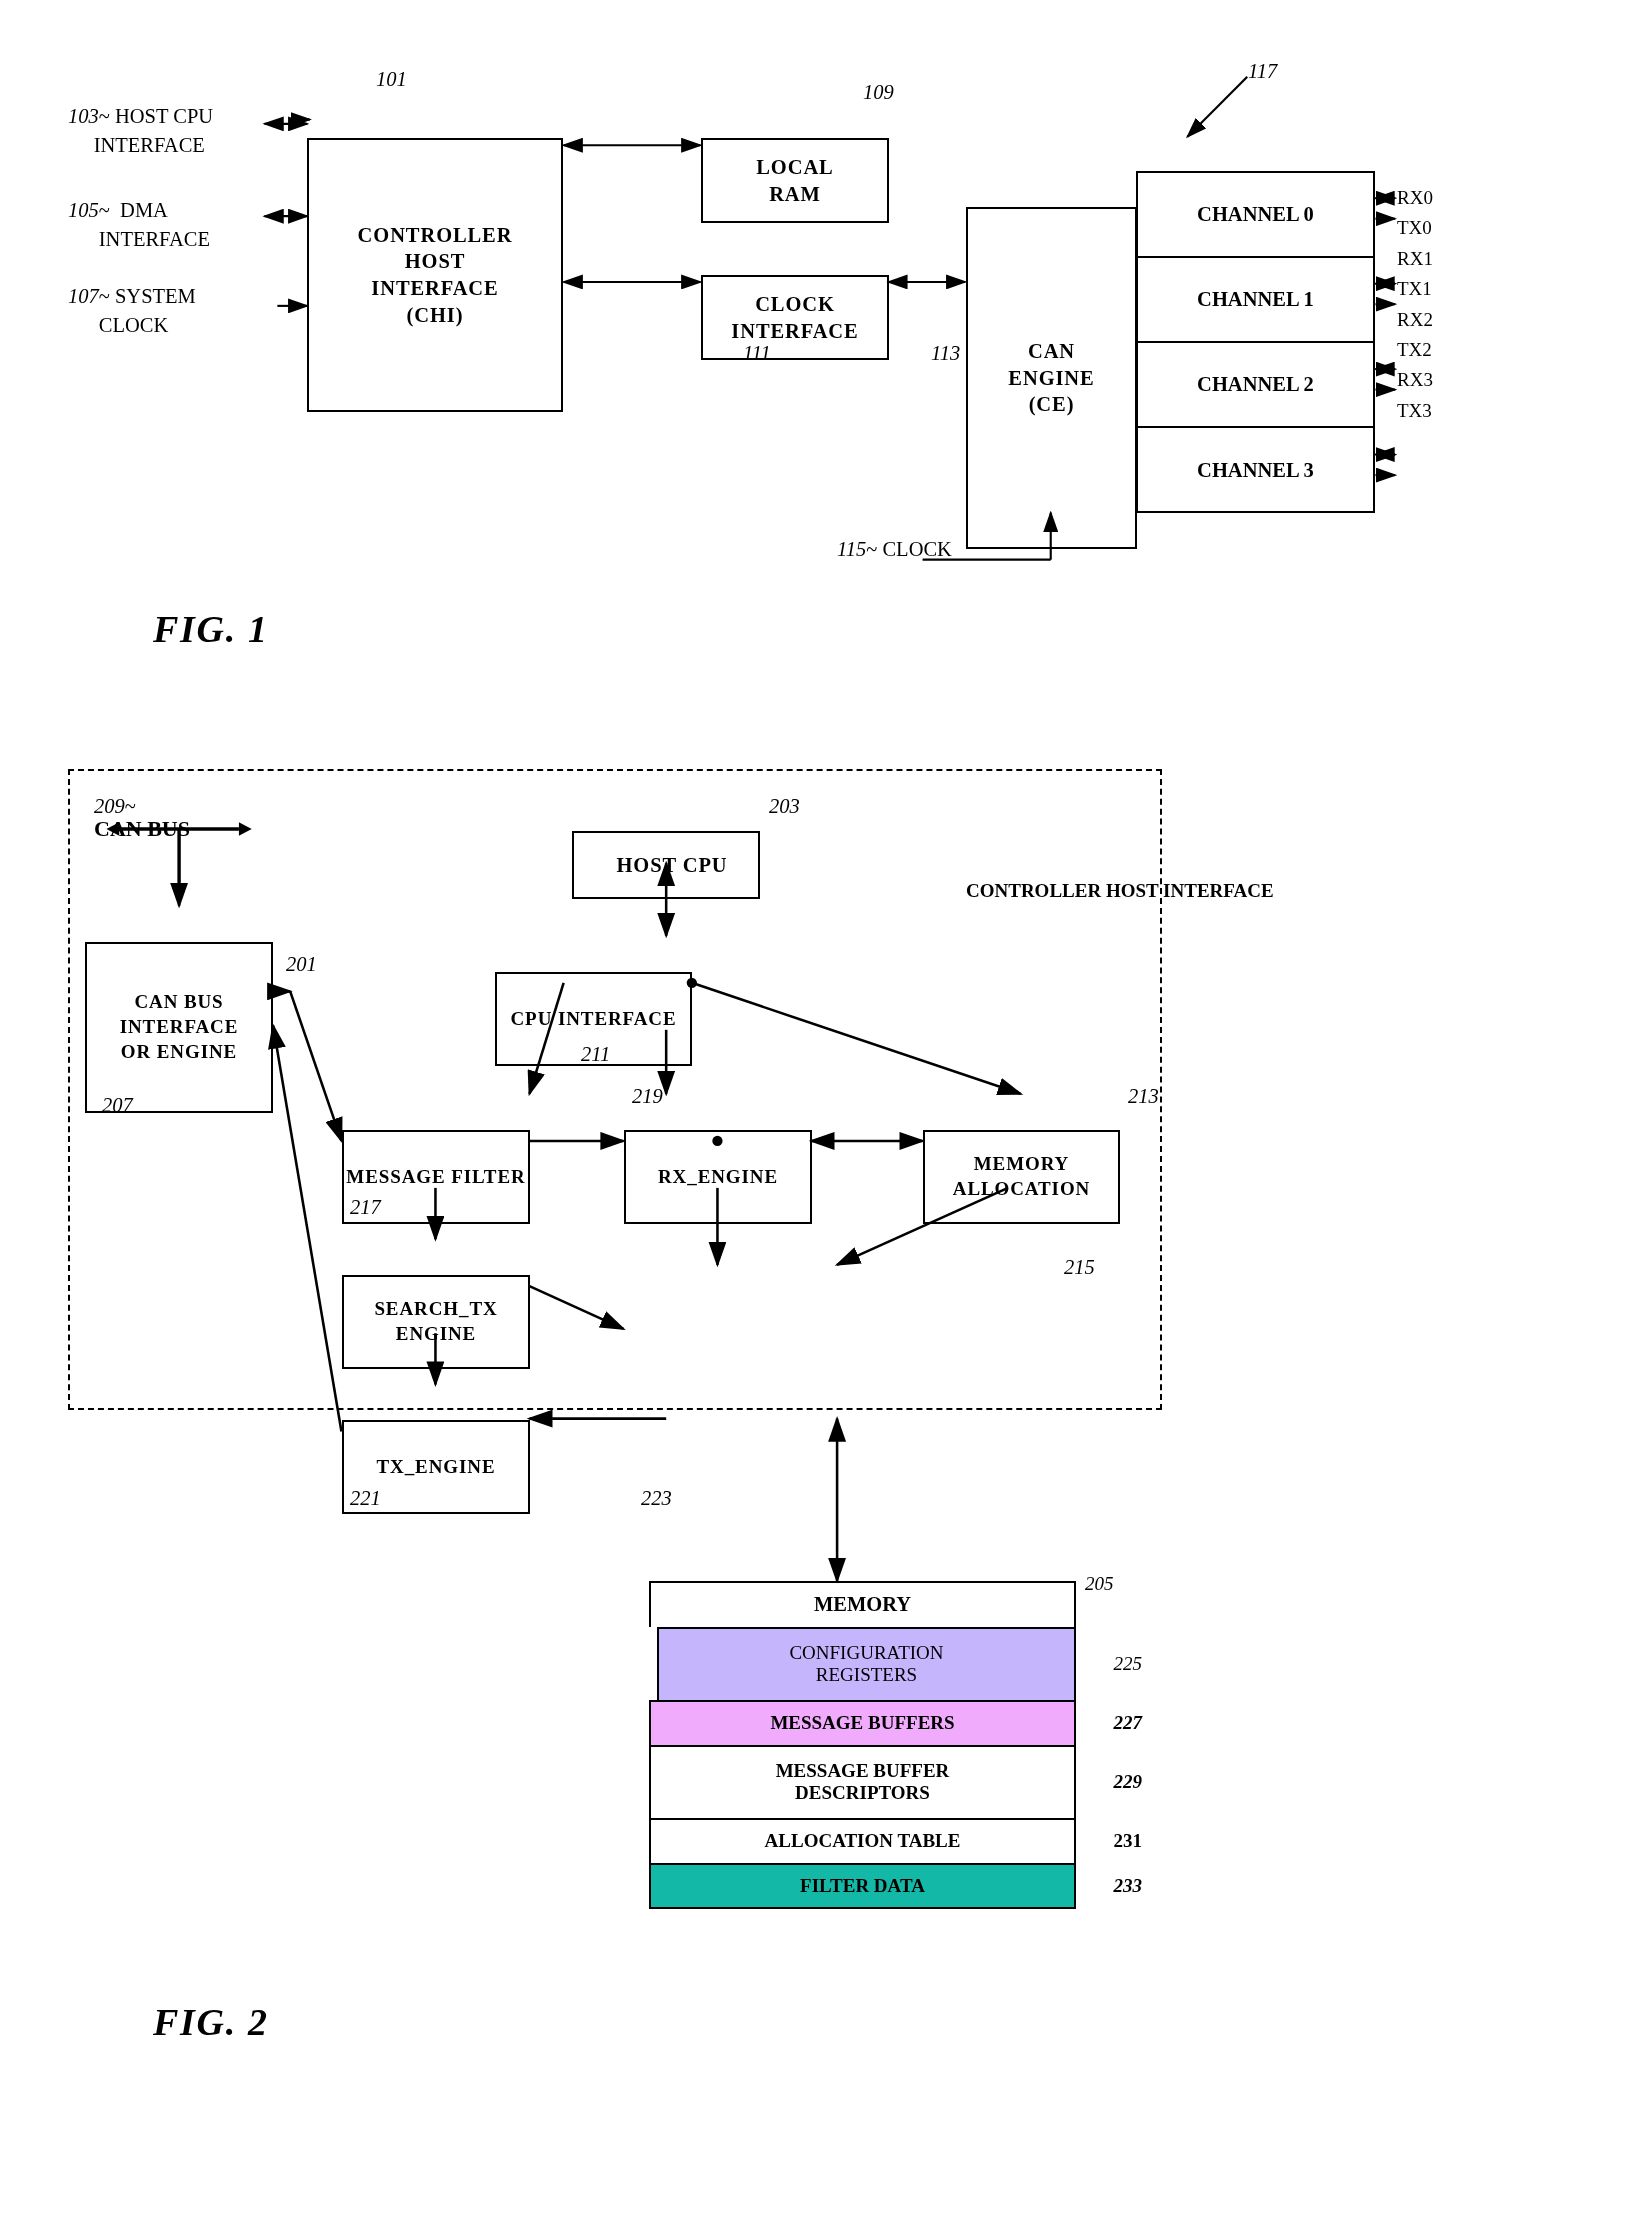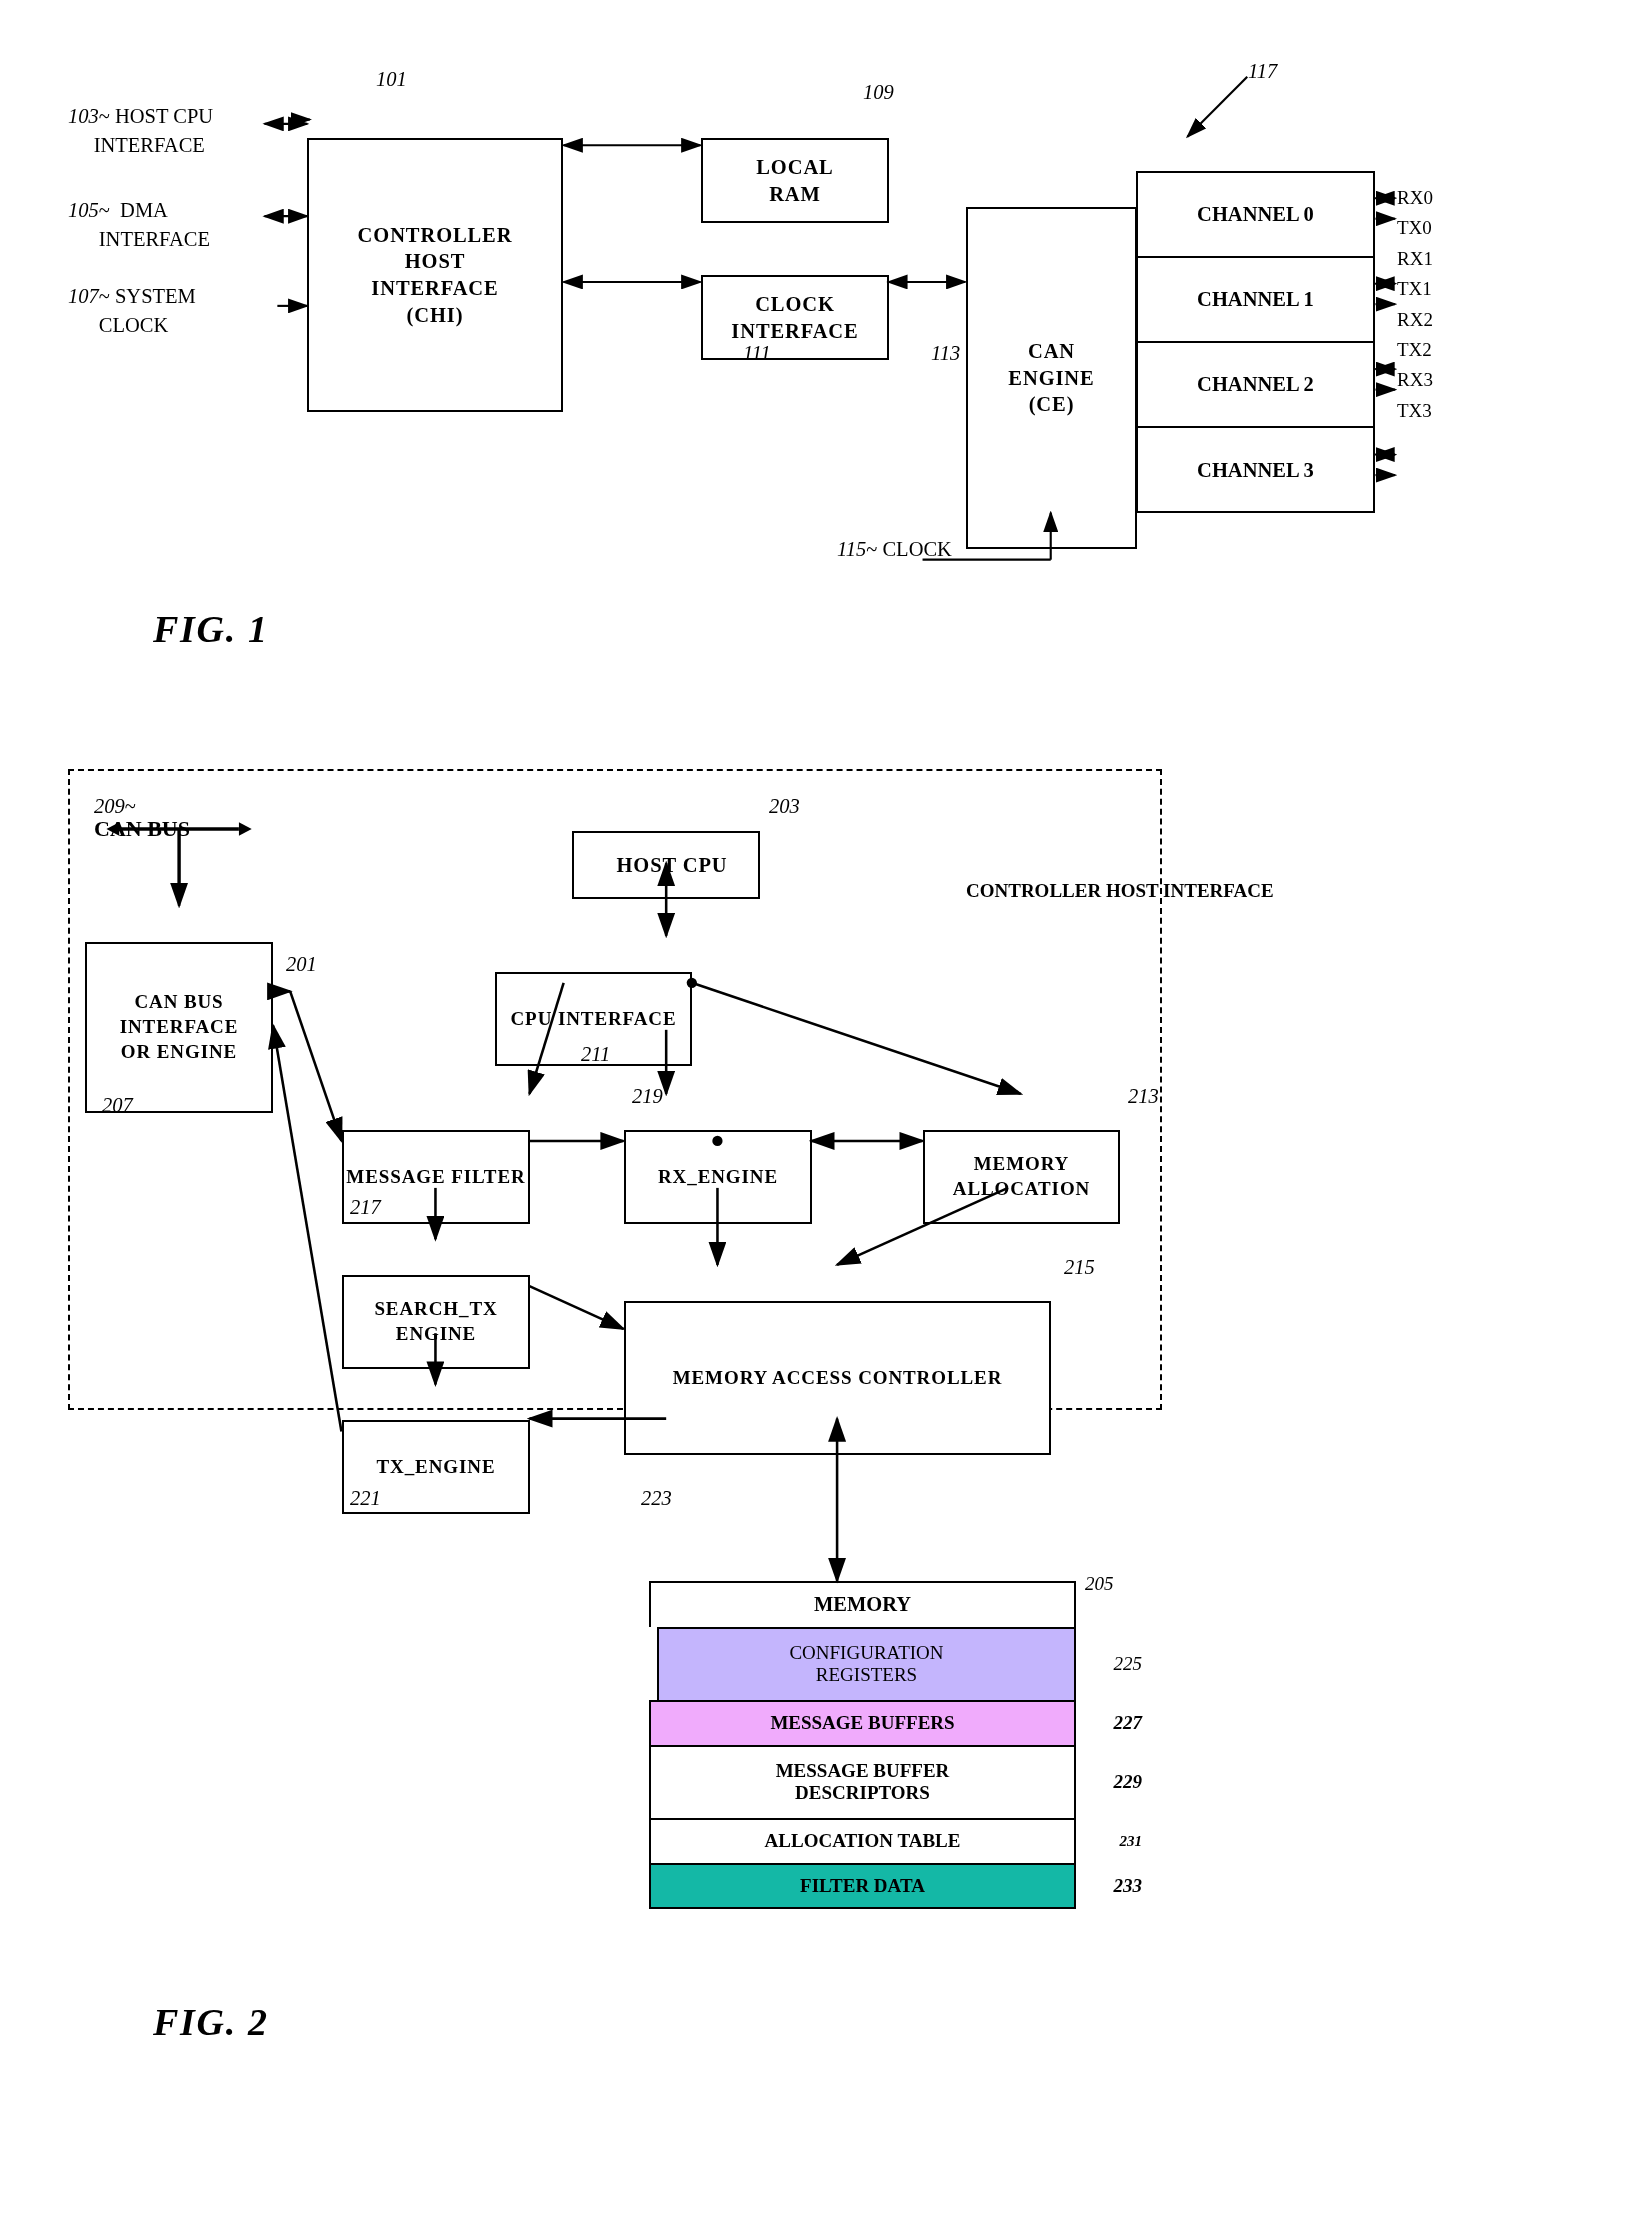--- a/index.html
+++ b/index.html
@@ -219,21 +219,20 @@
     <span class="ref-num" style="top:316px; left:564px;">219</span>
 
     <div class="box" style="top:325px; left:855px; width:197px; height:94px; font-size:19px;">MEMORY ALLOCATION</div>
     <span class="ref-num" style="top:316px; left:1060px;">213</span>
 
     <div class="box" style="top:615px; left:274px; width:188px; height:94px; font-size:19px;">TX_ENGINE</div>
 
     <div class="box" style="top:470px; left:274px; width:188px; height:94px; font-size:19px;">SEARCH_TX ENGINE</div>
     <span class="ref-num" style="top:718px; left:282px;">221</span>
 
-    <div class="box" style="top:496px; left:556px; width:427px; height:154px; font-size:19px;">MEMORY ACCESS CONTROLLER</div>
     <span class="ref-num" style="top:487px; left:996px;">215</span>
     <span class="ref-num" style="top:718px; left:573px;">223</span>
 
     <div style="position:absolute; top:812px; left:581px; width:427px;">
 
       <div style="border:2.6px solid #000; border-bottom:none; padding:10.3px; text-align:center; font-size:20.5px; font-weight:bold; background:#fff;">MEMORY</div>
       <span class="ref-num" style="position:absolute; top:-8.5px; left:436px; font-size:19px;">205</span>
 
       <div style="border:2.6px solid #000; border-bottom:none; padding:13.7px; text-align:center; font-size:19px; font-weight:normal; background:#c4b5fd; position:relative;margin-left:8px;">
         CONFIGURATION<br>REGISTERS
@@ -245,21 +244,21 @@
         <span style="position:absolute; right:-68px; top:50%; transform:translateY(-50%); font-size:19px; font-style:italic;">227</span>
       </div>
 
       <div style="border:2.6px solid #000; border-bottom:none; padding:13.7px; text-align:center; font-size:19px; font-weight:bold; background:#fff; position:relative;">
         MESSAGE BUFFER<br>DESCRIPTORS
         <span style="position:absolute; right:-68px; top:50%; transform:translateY(-50%); font-size:19px; font-style:italic;">229</span>
       </div>
 
       <div style="border:2.6px solid #000; border-bottom:none; padding:10.3px; text-align:center; font-size:19px; font-weight:bold; background:#fff; position:relative;">
         ALLOCATION TABLE
-        <span style="position:absolute; right:-68px; top:50%; transform:translateY(-50%); font-size:15px; font-style:italic;">231</span>
+        <span style="position:absolute; right:-68px; top:50%; transform:translateY(-50%); font-size:19px; ">231</span>
       </div>
 
       <div style="border:2.6px solid #000; padding:10.3px; text-align:center; font-size:19px; font-weight:bold; background:#14b8a6; position:relative;">
         FILTER DATA
         <span style="position:absolute; right:-68px; top:50%; transform:translateY(-50%); font-size:19px; font-style:italic;">233</span>
       </div>
     </div>
 
     <div class="fig-title" style="top:1231px; left:85px;">FIG. 2</div>
 

